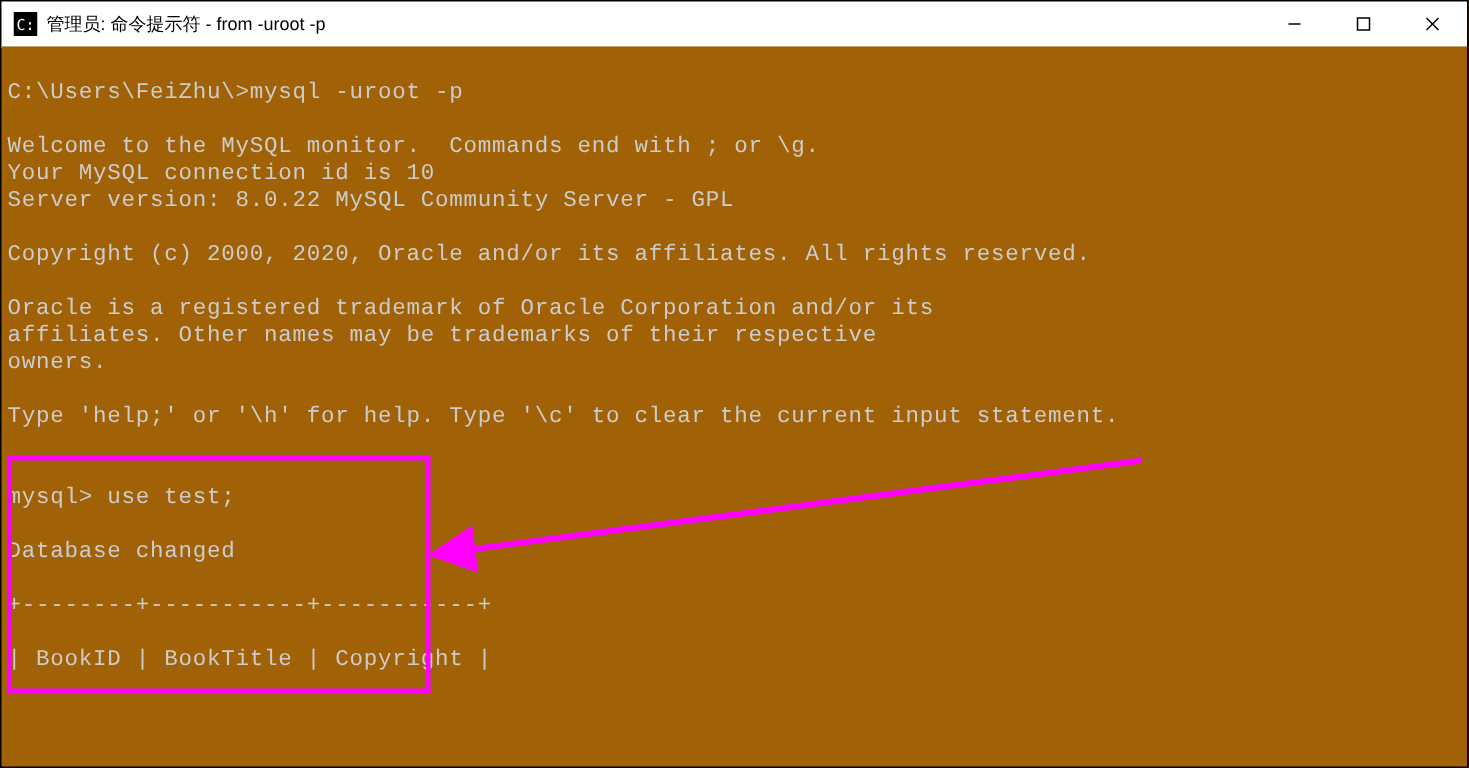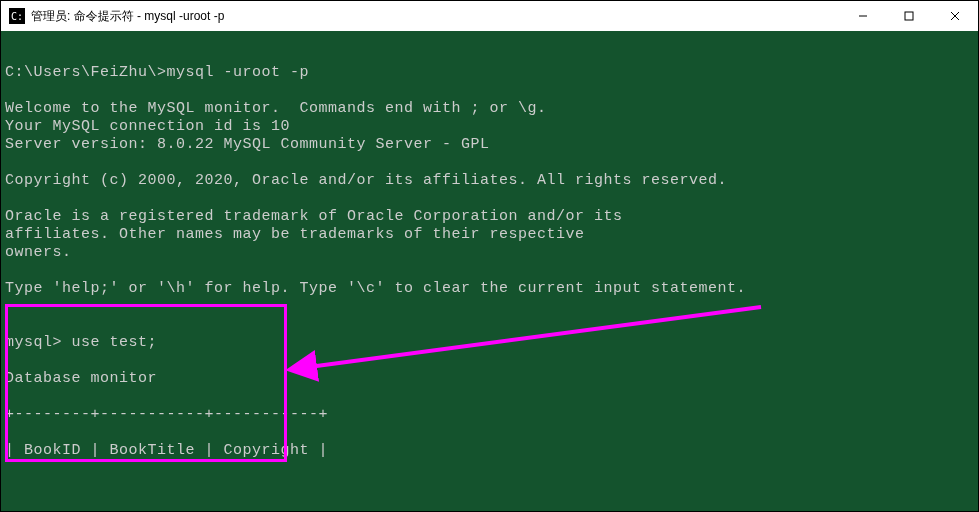--- a/index.html
+++ b/index.html
@@ -53,26 +53,26 @@
     justify-content: center;
     font-size: 14px;
     color: #000;
   }
   .terminal {
     position: absolute;
     left: 0;
     top: 30px;
     right: 0;
     bottom: 0;
-    background: #14532d;
+    background: #a16207;
     color: #ccc;
     font-family: "Consolas","Courier New",monospace;
     font-size: 15px;
     line-height: 18px;
-    padding: 15px 4px;
+    padding: 4px 4px;
     white-space: pre;
     letter-spacing: 0.5px;
   }
   .terminal-line { white-space: pre; }
   .highlight-box {
     position: absolute;
     border: 3px solid #ff00ff;
     pointer-events: none;
     box-sizing: border-box;
   }
@@ -86,21 +86,21 @@
 
 <div class="window">
 
   <div class="titlebar">
     <span class="titlebar-icon">
       <svg viewBox="0 0 16 16">
         <rect x="0" y="0" width="16" height="16" fill="#000"></rect>
         <text x="2" y="12" font-size="10" fill="#fff" font-family="monospace">C:</text>
       </svg>
     </span>
-    <span class="titlebar-title">管理员: 命令提示符 - mysql  -uroot -p</span>
+    <span class="titlebar-title">管理员: 命令提示符 - from  -uroot -p</span>
     <div class="win-controls">
       <div class="win-btn">
         <svg width="10" height="10" viewBox="0 0 10 10">
             <line x1="1" y1="5" x2="9" y2="5" stroke="#000" stroke-width="1"></line>
           </svg>
       </div>
       <div class="win-btn">
         <svg width="10" height="10" viewBox="0 0 10 10">
             <rect x="1" y="1" width="8" height="8" fill="none" stroke="#000" stroke-width="1"></rect>
           </svg>
@@ -111,21 +111,21 @@
             <line x1="9" y1="1" x2="1" y2="9" stroke="#000" stroke-width="1"></line>
           </svg>
       </div>
     </div>
   </div>
 
   <div class="terminal">
 <div class="terminal-line"><span>C:\Users\FeiZhu\&gt;</span><span>mysql -uroot -p</span></div>
 <div id="welcome-block"><div class="terminal-line">Welcome to the MySQL monitor.  Commands end with ; or \g.</div><div class="terminal-line">Your MySQL connection id is 10</div><div class="terminal-line">Server version: 8.0.22 MySQL Community Server - GPL</div><div class="terminal-line"> </div><div class="terminal-line">Copyright (c) 2000, 2020, Oracle and/or its affiliates. All rights reserved.</div><div class="terminal-line"> </div><div class="terminal-line">Oracle is a registered trademark of Oracle Corporation and/or its</div><div class="terminal-line">affiliates. Other names may be trademarks of their respective</div><div class="terminal-line">owners.</div><div class="terminal-line"> </div><div class="terminal-line">Type 'help;' or '\h' for help. Type '\c' to clear the current input statement.</div><div class="terminal-line"> </div></div>
 <div class="terminal-line"><span>mysql&gt;</span><span> use test;</span></div>
-<div class="terminal-line">Database monitor</div>
+<div class="terminal-line">Database changed</div>
 <div class="terminal-line">+--------+-----------+-----------+</div>
 <div class="terminal-line">| BookID | BookTitle | Copyright |</div>
 
 
 
 
 
 
   </div>
 

